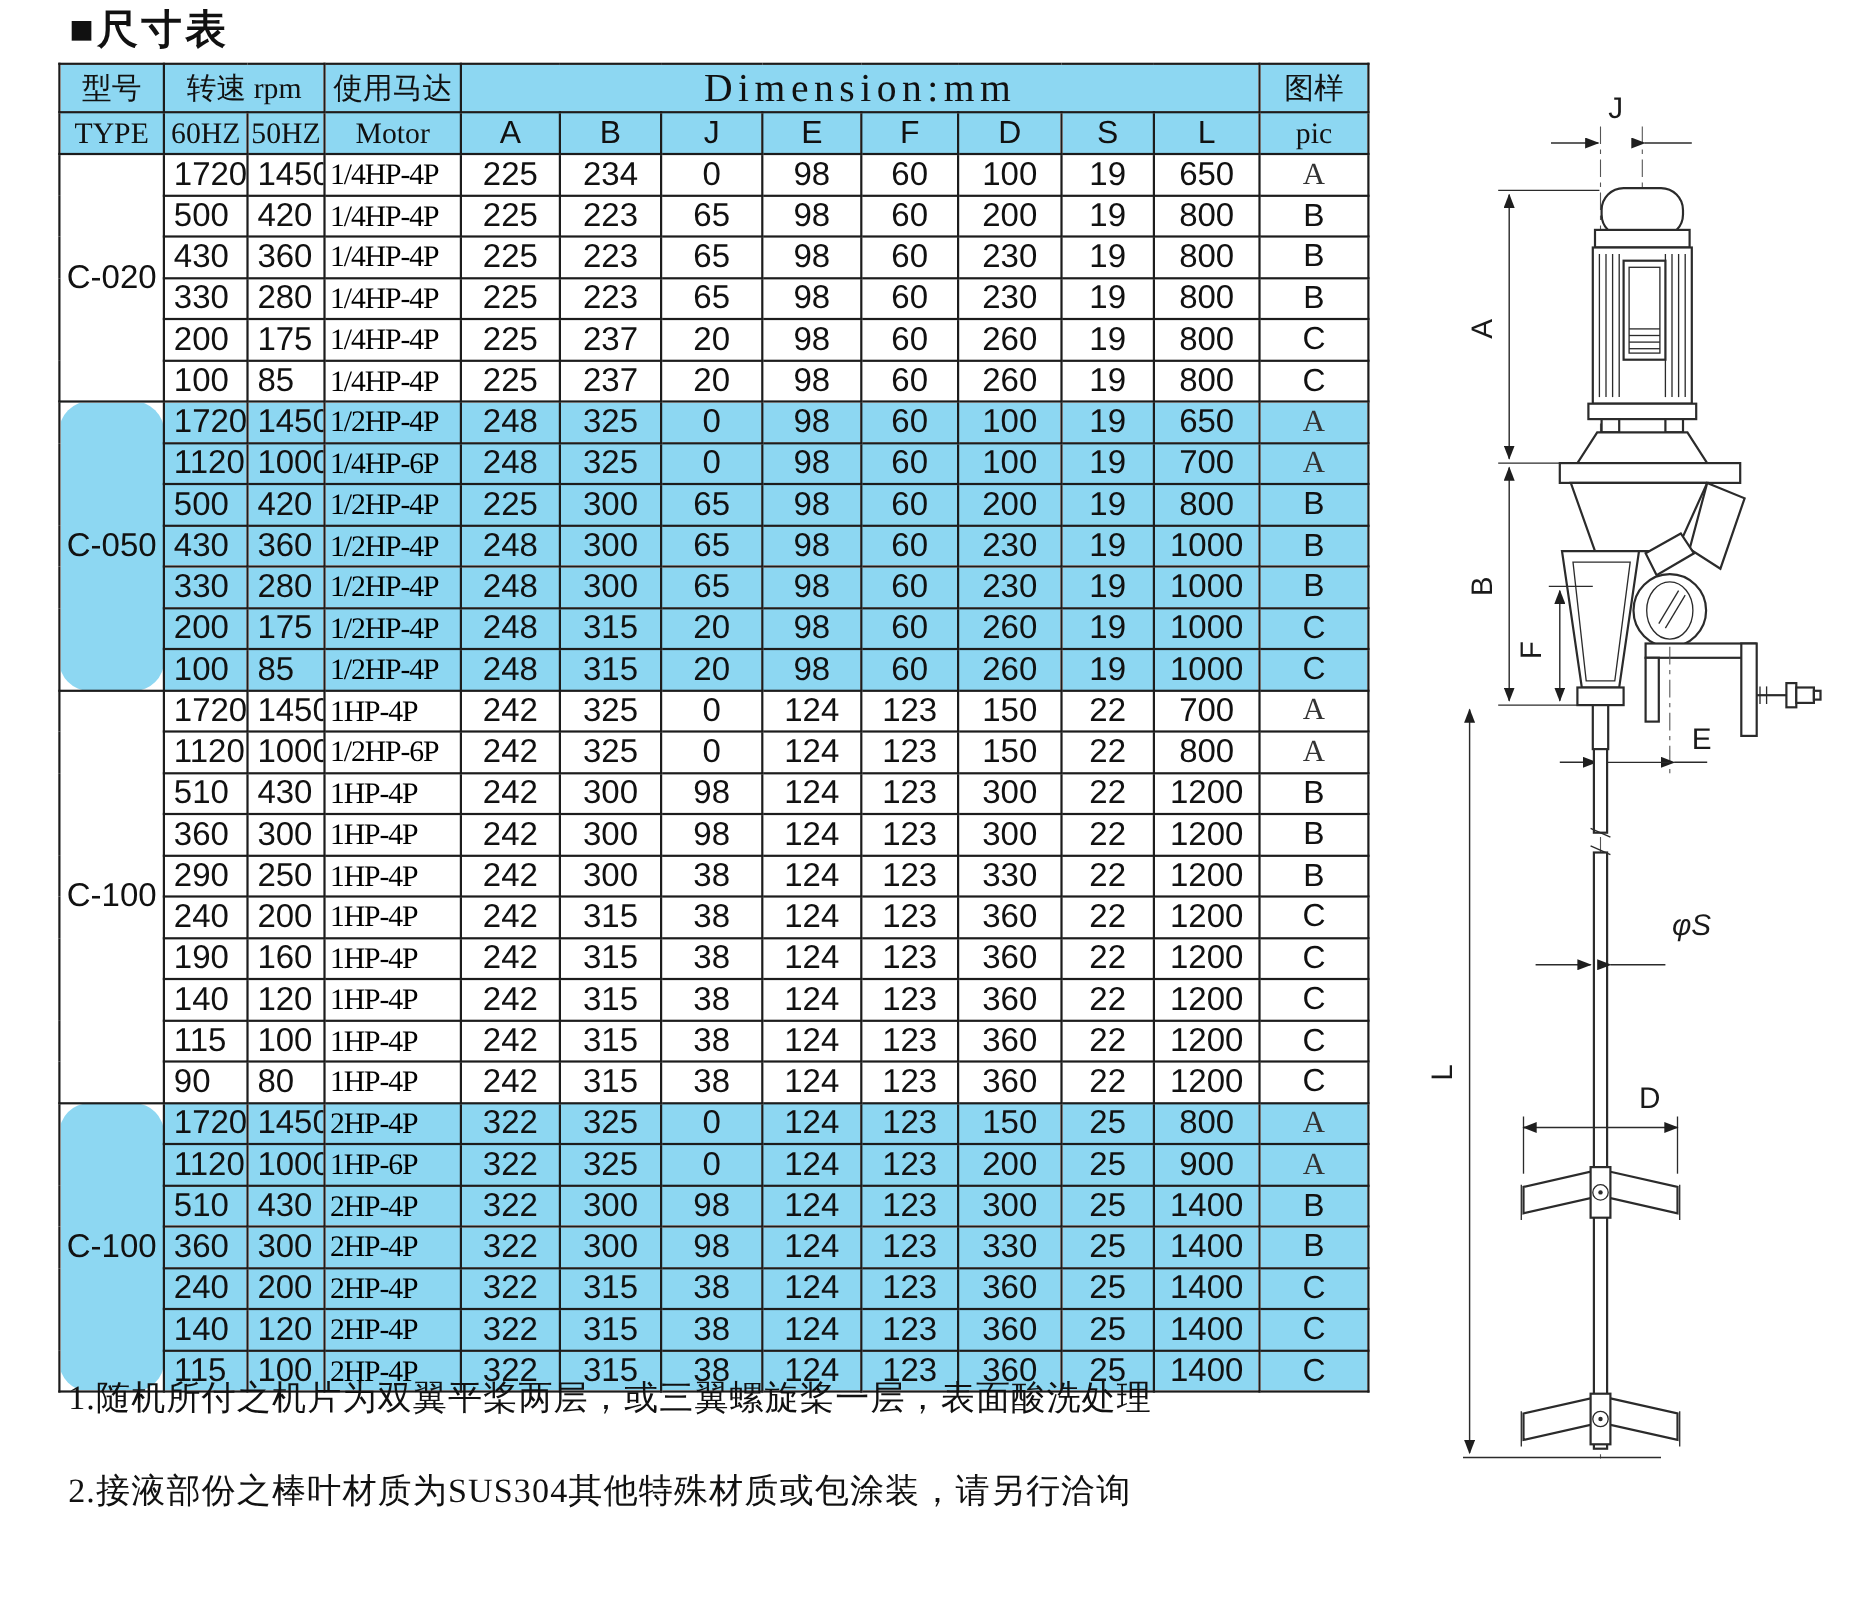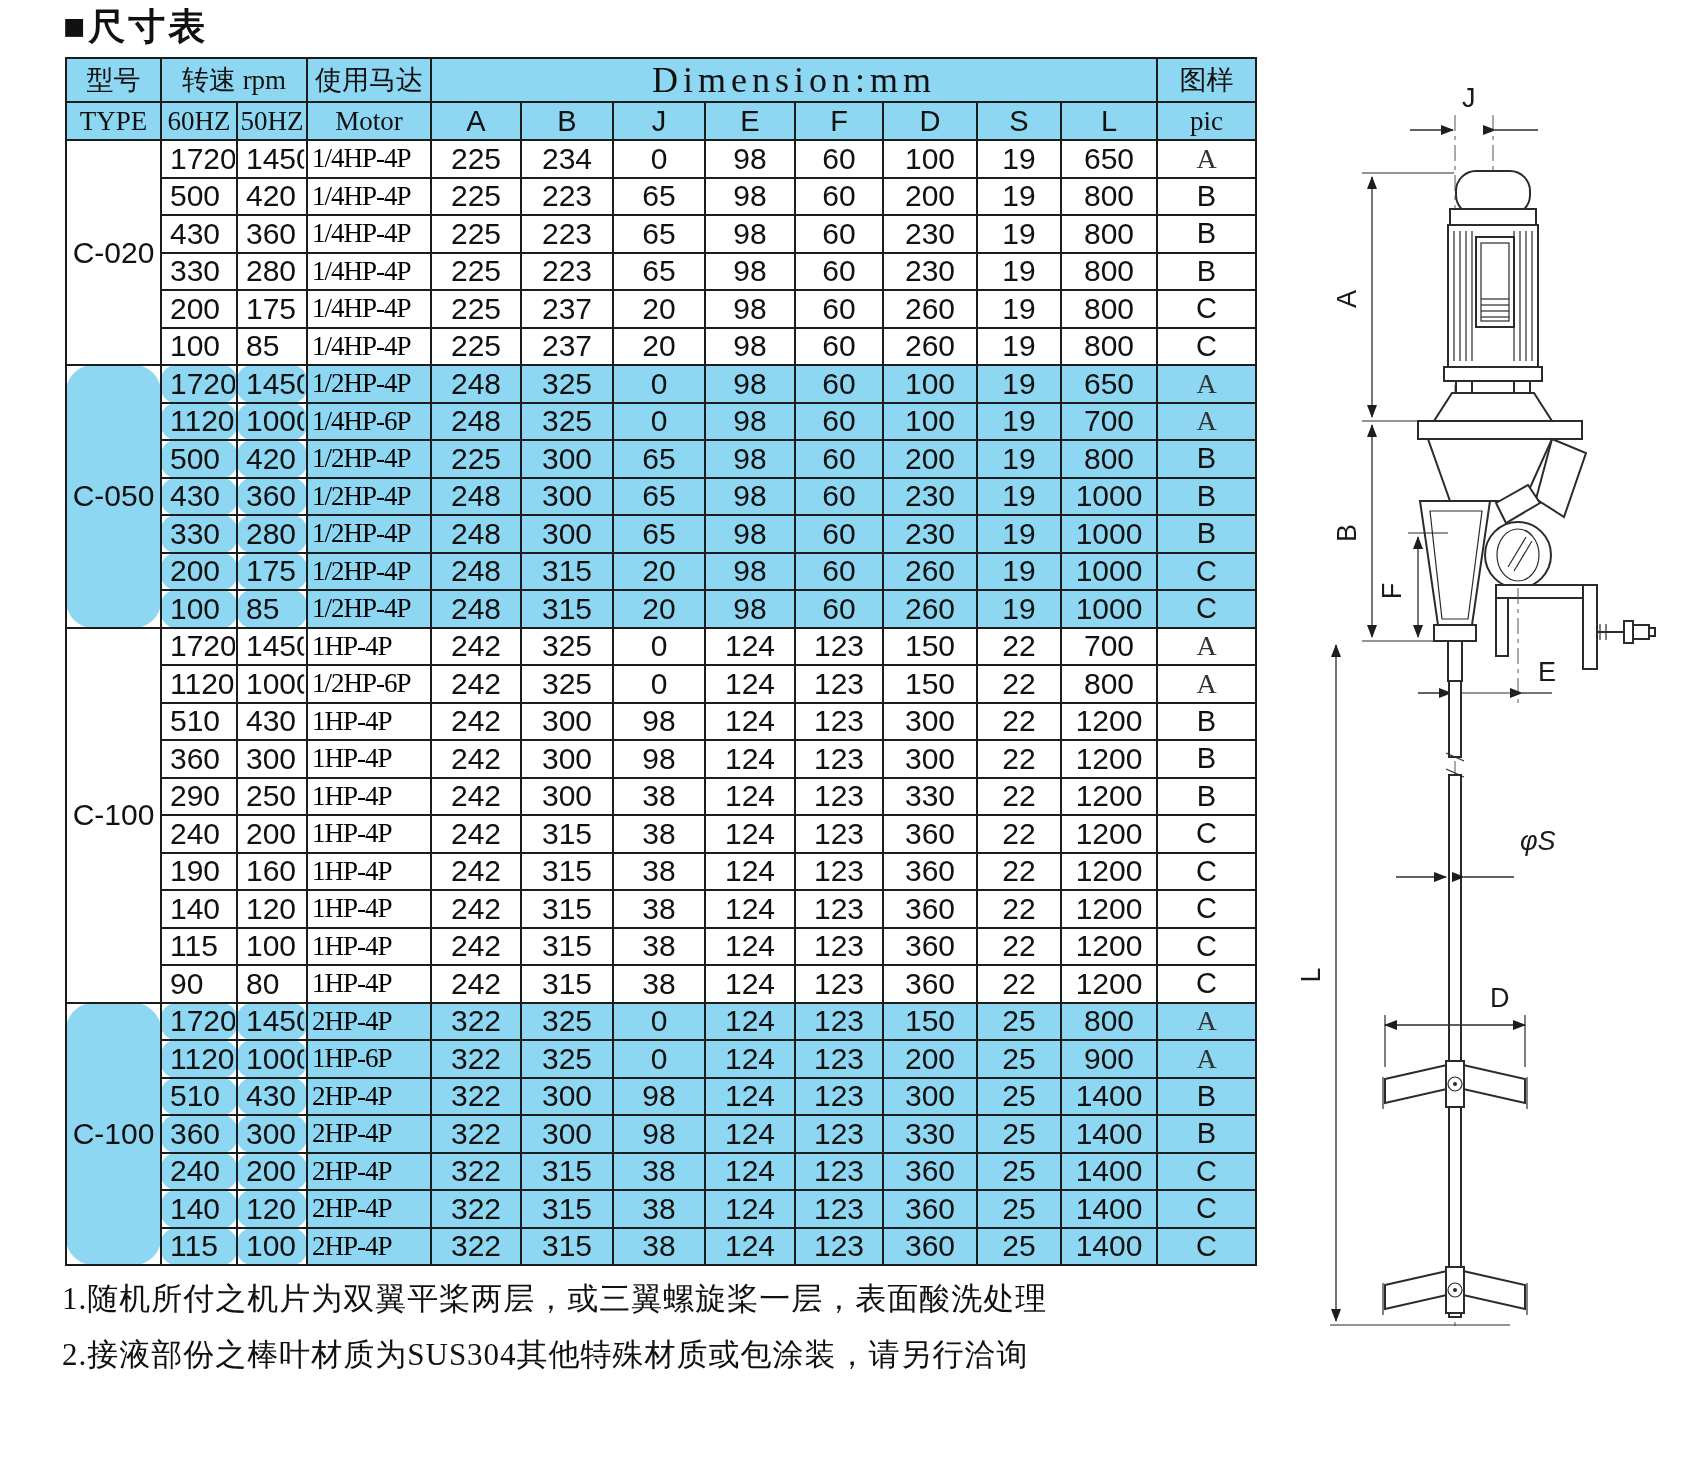--- a/index.html
+++ b/index.html
@@ -13,21 +13,21 @@
   }
   .page-title {
     position: absolute; left: 63px; top: 2px;
     font-family: "Liberation Serif", serif;
     font-size: 37px; font-weight: 700;
     letter-spacing: 3px;
     color: #111;
   }
   
   table.dim-table {
-    position: absolute; left: 65px; top: 57px;
+    position: absolute; left: 53px; top: 57px;
     border-collapse: collapse;
     table-layout: fixed;
     width: 1190px;
     background: #fff;
   }
   .dim-table th, .dim-table td {
     border: 2px solid #1c1c1c;
     padding: 0;
     overflow: hidden;
     white-space: nowrap;
@@ -38,42 +38,42 @@
     font-family: "Liberation Serif", serif;
     font-size: 27px; text-align: center;
   }
   th.dimhdr {
     font-family: "Liberation Serif", serif;
     font-size: 36px; letter-spacing: 5px; text-align: center;
   }
   th.letter { font-family: "Liberation Sans", sans-serif; font-size: 29px; text-align: center; }
   td.type-cell { font-size: 30px; text-align: center; background: #fff; }
   td.num { font-size: 30px; text-align: center; }
-  td.left { text-align: left; padding-left: 8px; border-radius: 15px; }
+  td.left { text-align: left; padding-left: 8px; }
   td.motor {
     font-family: "Liberation Serif", serif;
     font-size: 27px; color: #000000;
     text-align: left; padding-left: 4px;
     letter-spacing: -1px;
   }
   td.pic { font-size: 29px; text-align: center; }
   td.pic-serif {
     font-family: "Liberation Serif", serif;
     font-size: 28px; color: #333; text-align: center;
   }
   tr.hl td { background: #8dd7f2; }
   tr.hl td.type-cell { background: #8dd7f2; border-radius: 27px; }
   
   .note {
     position: absolute; left: 62px;
     font-family: "Liberation Serif", serif;
     font-size: 31px; color: #111;
     letter-spacing: 1px;
   }
-  #note1 { top: 1278px; }
+  #note1 { top: 1250px; }
   #note2 { top: 1334px; }
   
   .diagram { position: absolute; left: 1300px; top: 85px; }
   .diagram .outline { fill: #fff; stroke: #2b2b2b; stroke-width: 2; }
   .diagram .thin { fill: none; stroke: #2b2b2b; stroke-width: 1.2; }
   .diagram .dim { stroke: #2b2b2b; stroke-width: 1.3; fill: none; }
   .diagram .cl { stroke: #555; stroke-width: 1; stroke-dasharray: 16 5 4 5; fill: none; }
   .diagram text {
     font-family: "Liberation Sans", sans-serif;
     font-size: 27px; fill: #1a1a1a;

